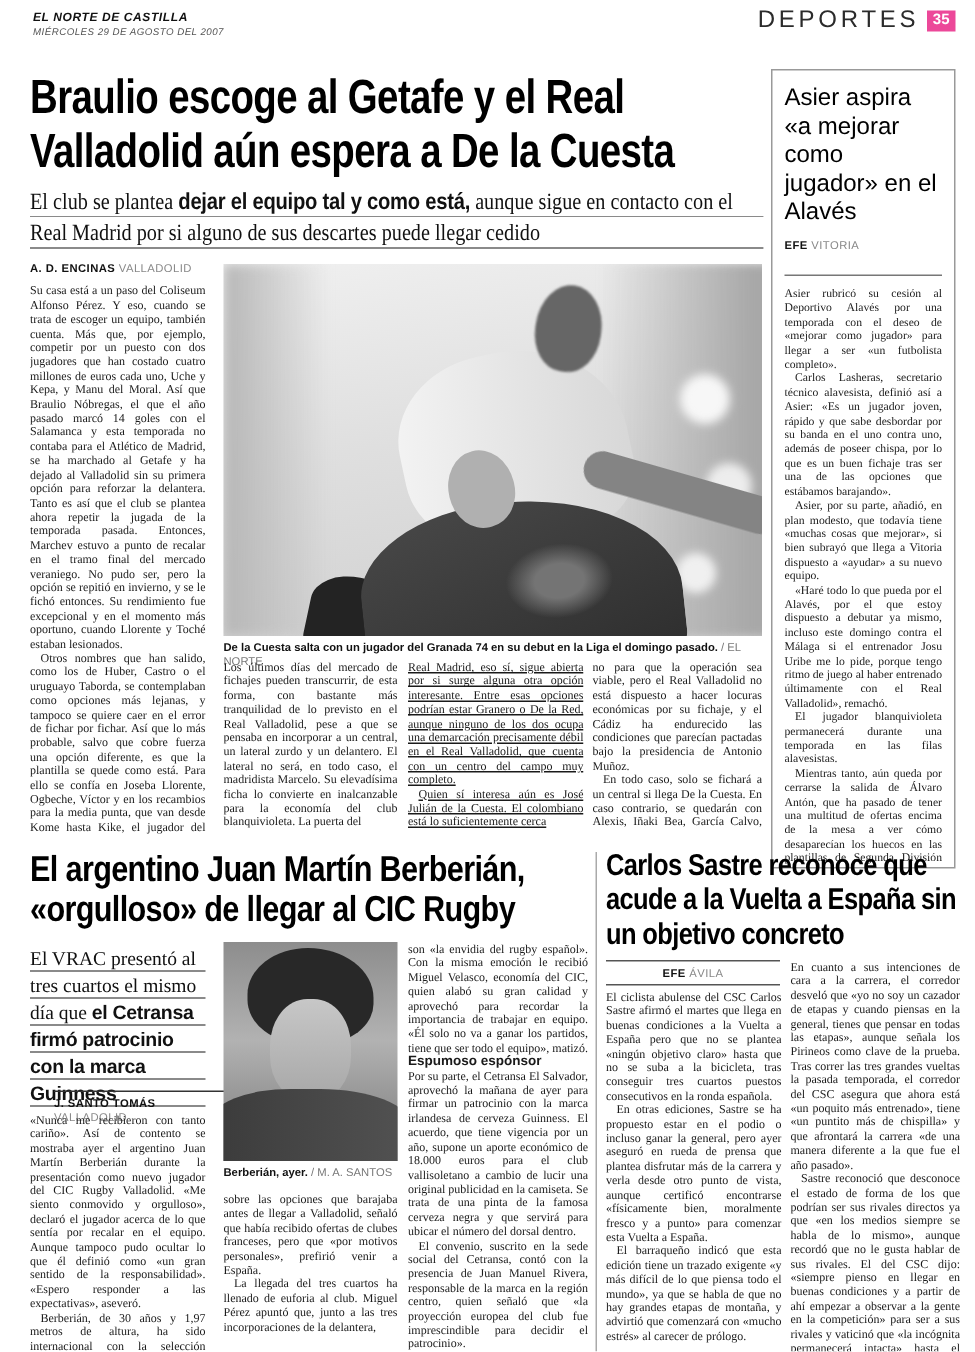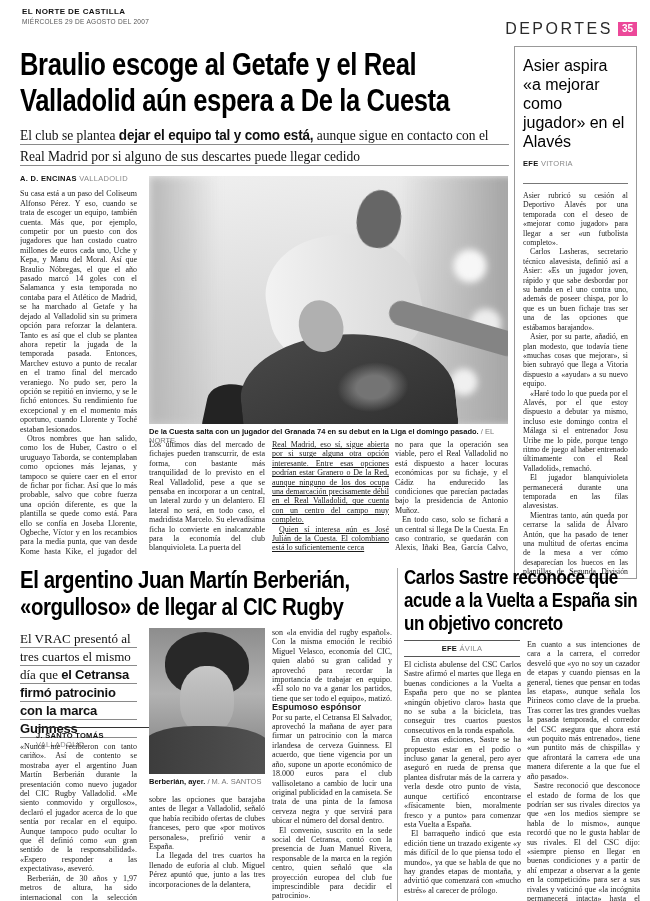--- a/index.html
+++ b/index.html
@@ -4,24 +4,24 @@
 <style>
   html,body { margin:0; padding:0; }
   body {
     width:650px; height:901px; position:relative; overflow:hidden;
     background:#ffffff; color:#1a1a1a;
     font-family:"Liberation Serif", serif;
   }
   .abs { position:absolute; }
 
   
-  .mast-left { left:22px; top:7px; }
+  .mast-left { left:22px; top:7px;font-style:italic; }
   .paper-name { font-family:"Liberation Sans",sans-serif; font-weight:700; font-size:8px; letter-spacing:.4px; color:#111; }
   .date-line  { font-family:"Liberation Sans",sans-serif; font-size:6.5px; letter-spacing:.3px; color:#555; margin-top:2px; }
-  .mast-right { right:13px; top:20px; display:flex; align-items:center; gap:5px;text-align:right; }
+  .mast-right { right:13px; top:5px; display:flex; align-items:center; gap:5px;text-align:right; }
   .section-label { font-family:"Liberation Sans",sans-serif; font-size:16px; letter-spacing:2.5px; color:#2b2b2b; }
   .page-badge { background:#ec4899; color:#fff; font-family:"Liberation Sans",sans-serif; font-weight:700; font-size:10px; padding:1px 4px 2px; }
 
   
   .hl { font-family:"Liberation Sans",sans-serif; font-weight:700; color:#000; margin:0; transform-origin:0 0; letter-spacing:-.5px; }
   .hl-main   { left:20px;  top:46px;  width:615px; font-size:32px; line-height:36px; transform:scaleX(.80); }
   .hl-rugby  { left:20px;  top:566px; width:450px; font-size:24px; line-height:27px; transform:scaleX(.85); }
   .hl-sastre { left:404px; top:566px; width:280px; font-size:20px; line-height:23px; transform:scaleX(.85); }
 
   

